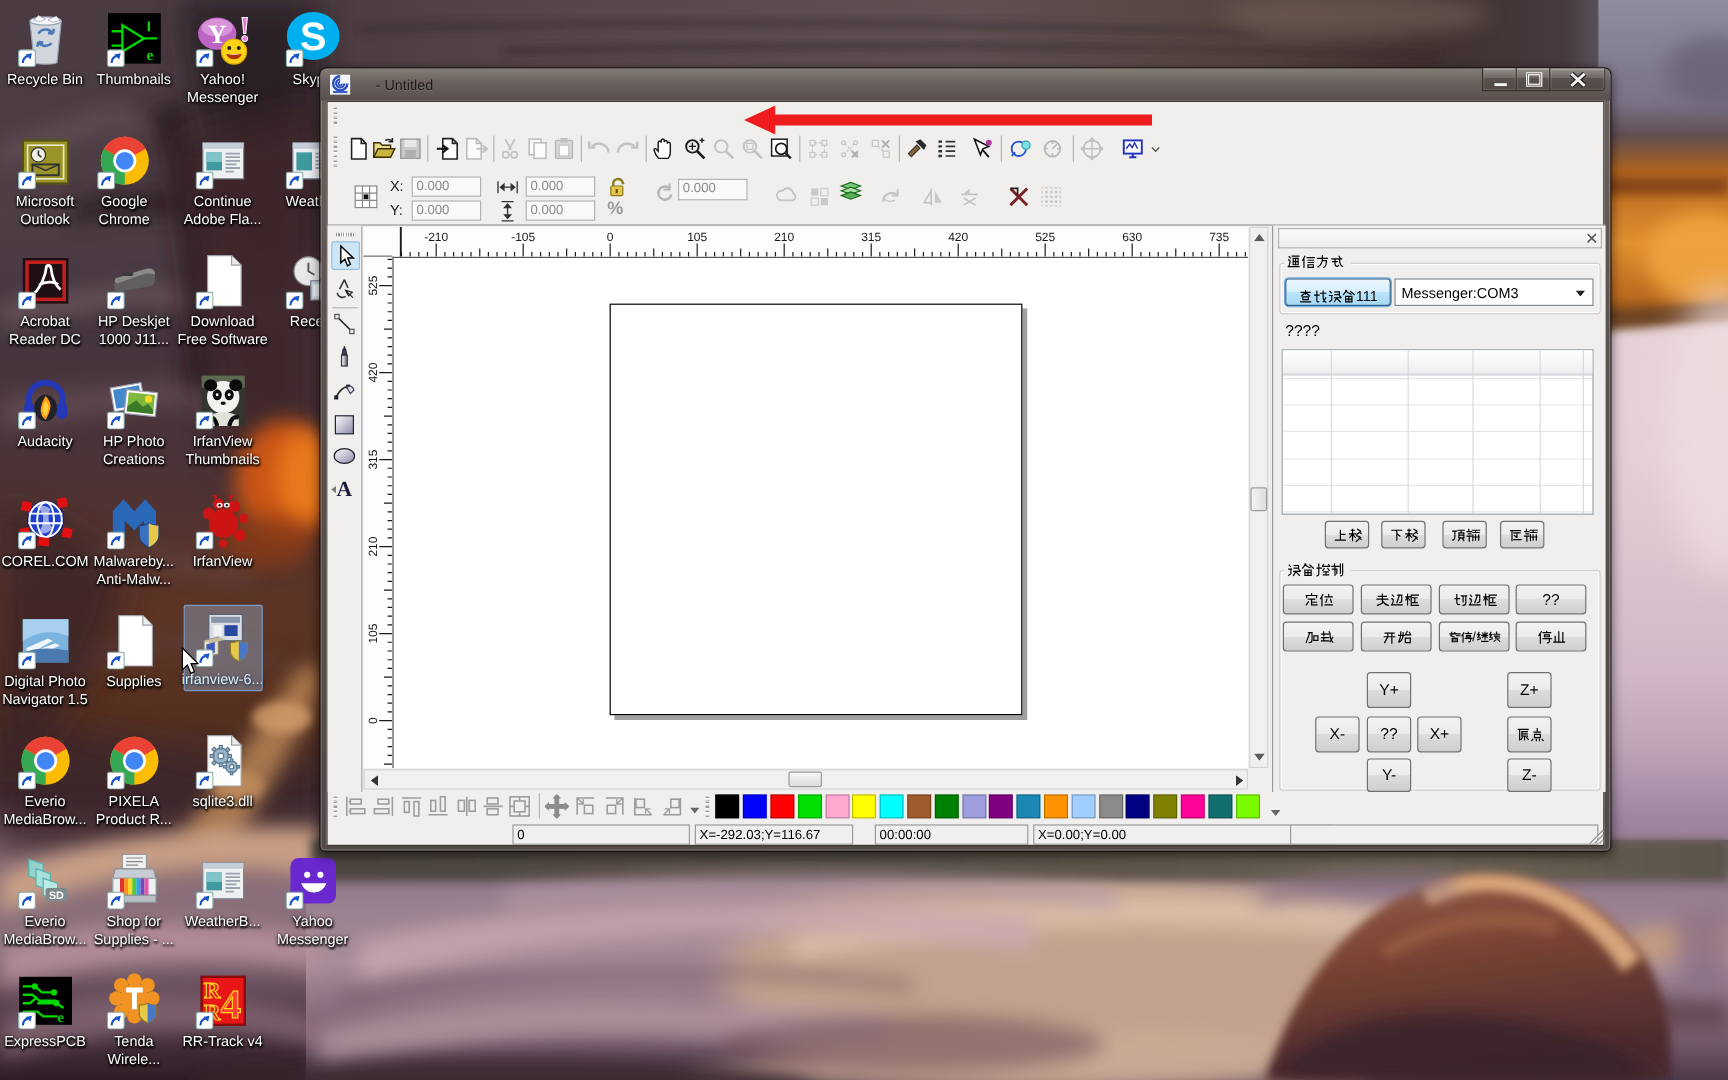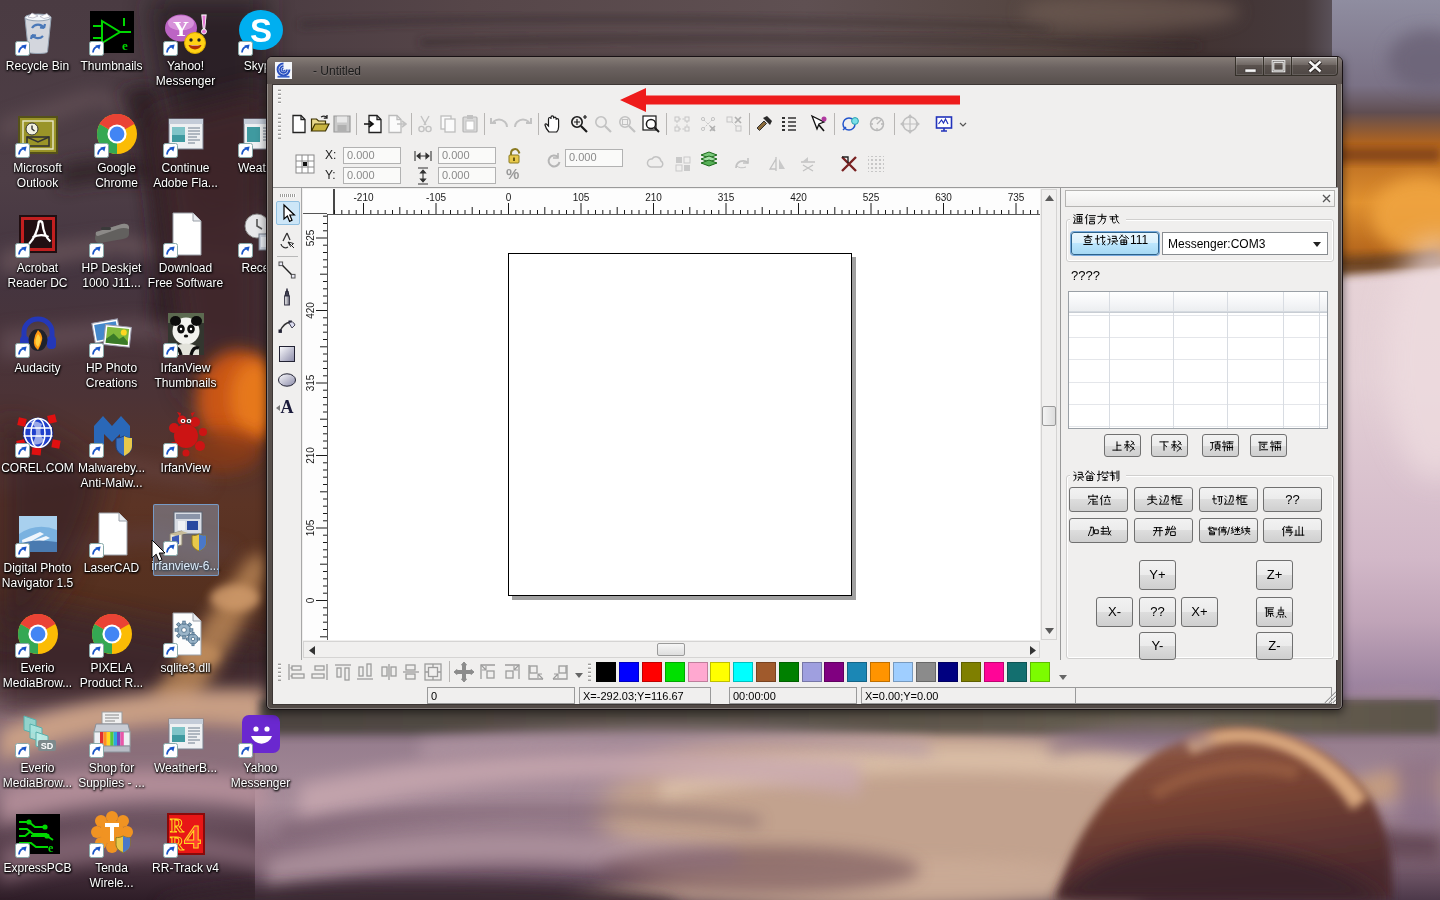--- a/index.html
+++ b/index.html
@@ -362,21 +362,21 @@
           <path d="M13 27 l11 5 11 -5" fill="none" stroke="#333" stroke-width="1.4"></path>
         </svg>
     <svg class="abs" style="left:1px;bottom:0" width="15" height="15" viewBox="0 0 15 15">
           <rect x=".5" y=".5" width="14" height="14" rx="2" fill="#fff" stroke="#8aa"></rect>
           <path d="M4 11.5 Q4.3 6.5 8.5 5.6" stroke="#1a56c8" stroke-width="1.8" fill="none"></path>
           <path d="M11.6 3.4 L6.3 4.5 L10.4 8.5 Z" fill="#1a56c8"></path>
         </svg>
   </div>
       <div class="lbl">Microsoft<br>Outlook</div>
     </div>
-  <div class="dico" style="left:79px;top:110px">
+  <div class="dico" style="left:66px;top:110px">
       <div class="ig">
     <svg width="48" height="48" viewBox="0 0 48 48">
           <circle cx="24" cy="24" r="20" fill="#fbbc05"></circle>
           <path d="M24 24 L6.7 14 A20 20 0 0 0 24 44 Z" fill="#34a853"></path>
           <path d="M24 24 L6.7 14 A20 20 0 0 1 41.3 14 L24 24 Z" fill="#ea4335"></path>
           <path d="M6.7 14 A20 20 0 0 1 41.3 14 L24 14 Z" fill="#ea4335"></path>
           <circle cx="24" cy="24" r="9.6" fill="#fff"></circle>
           <circle cx="24" cy="24" r="7.4" fill="#4285f4"></circle>
         </svg>
     <svg class="abs" style="left:1px;bottom:0" width="15" height="15" viewBox="0 0 15 15">
@@ -646,21 +646,21 @@
     <svg width="48" height="48" viewBox="0 0 48 48">
           <path d="M11 3 h20 l8 8 v34 h-28 Z" fill="#fff" stroke="#9aa0a8"></path>
           <path d="M31 3 v8 h8" fill="#e8eaee" stroke="#9aa0a8"></path>
         </svg>
     <svg class="abs" style="left:1px;bottom:0" width="15" height="15" viewBox="0 0 15 15">
           <rect x=".5" y=".5" width="14" height="14" rx="2" fill="#fff" stroke="#8aa"></rect>
           <path d="M4 11.5 Q4.3 6.5 8.5 5.6" stroke="#1a56c8" stroke-width="1.8" fill="none"></path>
           <path d="M11.6 3.4 L6.3 4.5 L10.4 8.5 Z" fill="#1a56c8"></path>
         </svg>
   </div>
-      <div class="lbl">LaserCAD</div>
+      <div class="lbl">Supplies</div>
     </div>
   <div class="dico" style="left:148px;top:506px">
     <div class="abs" style="left:5px;top:-2px;width:66px;height:72px;background:rgba(160,200,240,.35);border:1px solid rgba(120,165,215,.85);border-radius:2px"></div>
     <div class="ig" style="margin-top:2px">
     <svg width="48" height="48" viewBox="0 0 48 48">
           <rect x="12" y="4" width="28" height="22" fill="#d8dce4" stroke="#5a6270"></rect>
           <rect x="14" y="6" width="24" height="5" fill="#8a94a8"></rect>
           <rect x="25" y="13" width="11" height="9" fill="#2848a0"></rect>
           <rect x="16" y="13" width="7" height="9" fill="#f0f2f6"></rect>
           <path d="M8 26 l12 -3 v14 l-12 3 Z" fill="#e8e2d0" stroke="#8a8270"></path>
@@ -1293,21 +1293,21 @@
       <div class="abs" style="left:9px;top:22px;width:56px;height:14px;background:#f0efee"></div>
       <div class="abs cjk12" style="left:11px;top:22px"><svg class="hz" viewBox="0 0 16 16">
             <use href="#z-tong"></use>
           </svg><svg class="hz" viewBox="0 0 16 16">
             <use href="#z-xin"></use>
           </svg><svg class="hz" viewBox="0 0 16 16">
             <use href="#z-fang"></use>
           </svg><svg class="hz" viewBox="0 0 16 16">
             <use href="#z-shi4"></use>
           </svg></div>
-      <div class="abs" style="left:10px;top:44px;width:88px;height:23px;border:1px solid #2c628b;border-radius:3px;background:linear-gradient(#eaf6fd,#d9f0fc 48%,#bde6fd 48%,#a6d9f4);box-shadow:0 0 0 1px #7ad!important;display:flex;align-items:flex-start;justify-content:center">
+      <div class="abs" style="left:10px;top:44px;width:88px;height:23px;border:1px solid #2c628b;border-radius:3px;background:linear-gradient(#eaf6fd,#d9f0fc 48%,#bde6fd 48%,#a6d9f4);box-shadow:0 0 0 1px #7ad!important;display:flex;align-items:flex-end;justify-content:center">
         <span class="cjk12" style="display:flex;align-items:center">
             <svg class="hz" viewBox="0 0 16 16">
               <use href="#z-cha"></use>
             </svg>
             <svg class="hz" viewBox="0 0 16 16">
               <use href="#z-zhao"></use>
             </svg>
             <svg class="hz" viewBox="0 0 16 16">
               <use href="#z-she"></use>
             </svg>

